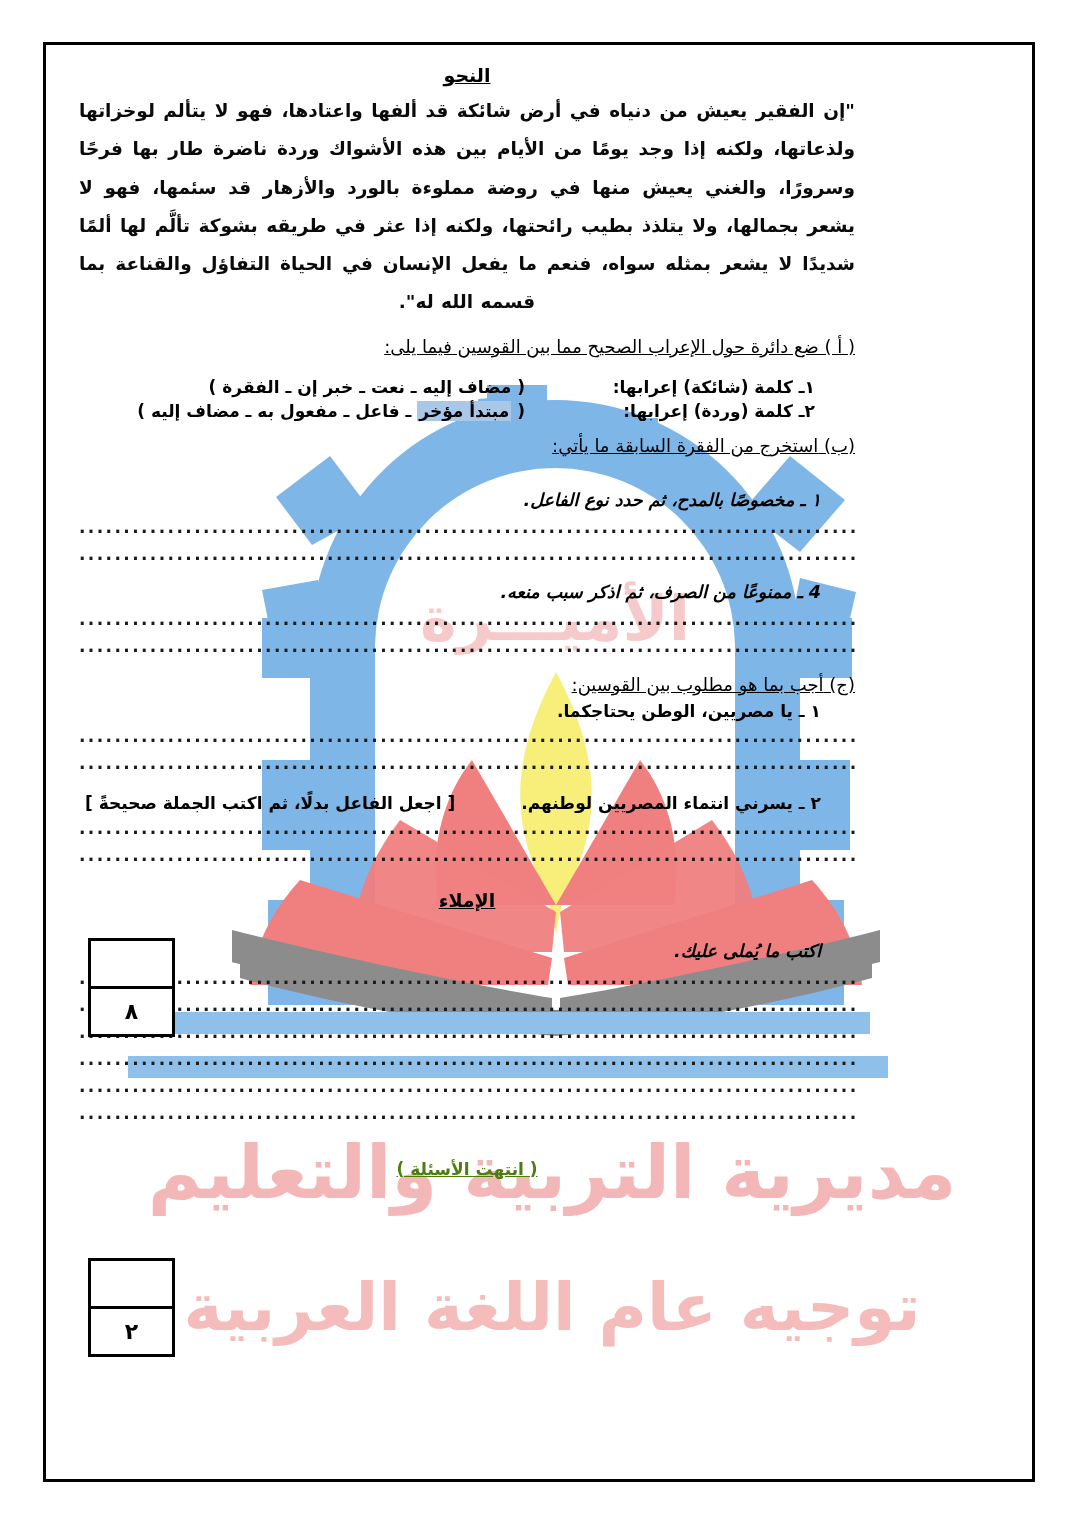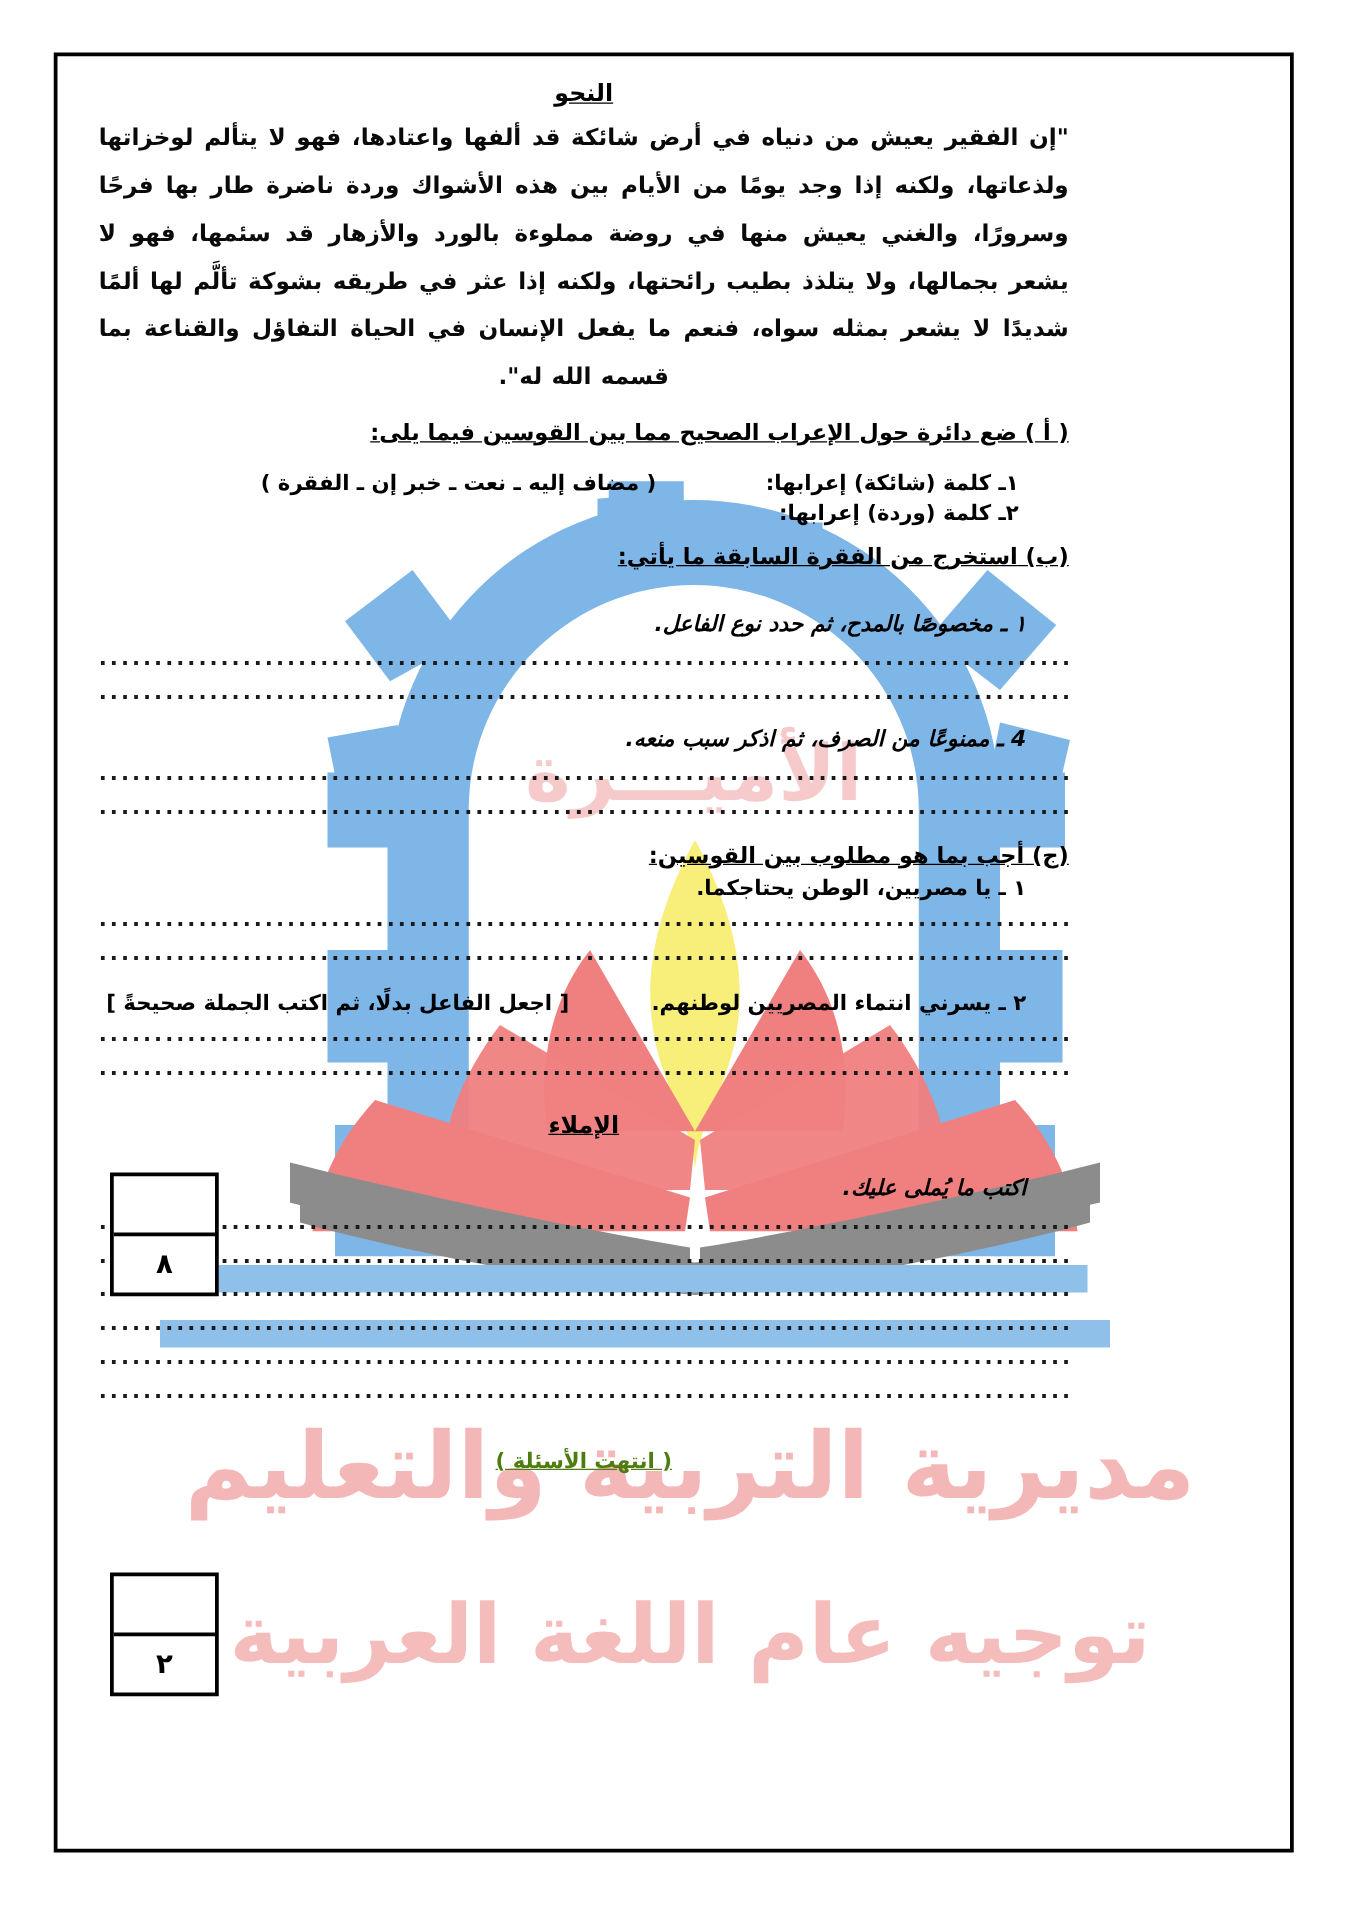--- a/index.html
+++ b/index.html
@@ -69,21 +69,21 @@
     line-height: 2.07;
     text-align: justify;
     text-align-last: center;
     color: #0a0a0a;
     margin: 0 0 4px 0;
     word-spacing: 1px;
   }
 
   .q-head {
     font-size: 18px;
-    font-weight: bold;
+    font-weight: normal;
     text-decoration: underline;
     margin: 14px 0 6px 0;
     color: #000;
   }
   .q-head .nomark { text-decoration: none; }
 
   .mcq-row {
     display: flex;
     flex-direction: row;
     align-items: baseline;
@@ -252,20 +252,25 @@
 
   <div class="spacer-10"></div>
 
   <div class="mcq-row">
     <div class="mcq-label">١ـ كلمة (شائكة) إعرابها:</div>
     <div class="mcq-options">( مضاف إليه ـ نعت ـ خبر إن ـ الفقرة )</div>
   </div>
 
   <div class="mcq-row">
     <div class="mcq-label">٢ـ كلمة (وردة) إعرابها:</div>
+    <div class="mcq-options">
+      <span>(</span>
+      <span class="hl">مبتدأ مؤخر</span>
+      <span>ـ فاعل ـ مفعول به ـ مضاف إليه )</span>
+    </div>
   </div>
 
   <div class="q-head">
     <span class="nomark">(ب) </span><span>استخرج من الفقرة السابقة ما يأتي:</span>
   </div>
 
   <div class="spacer-14"></div>
 
   <div class="q-line">١ ـ مخصوصًا بالمدح، ثم حدد نوع الفاعل.</div>
   <div class="dots">........................................................................................................................................</div>

